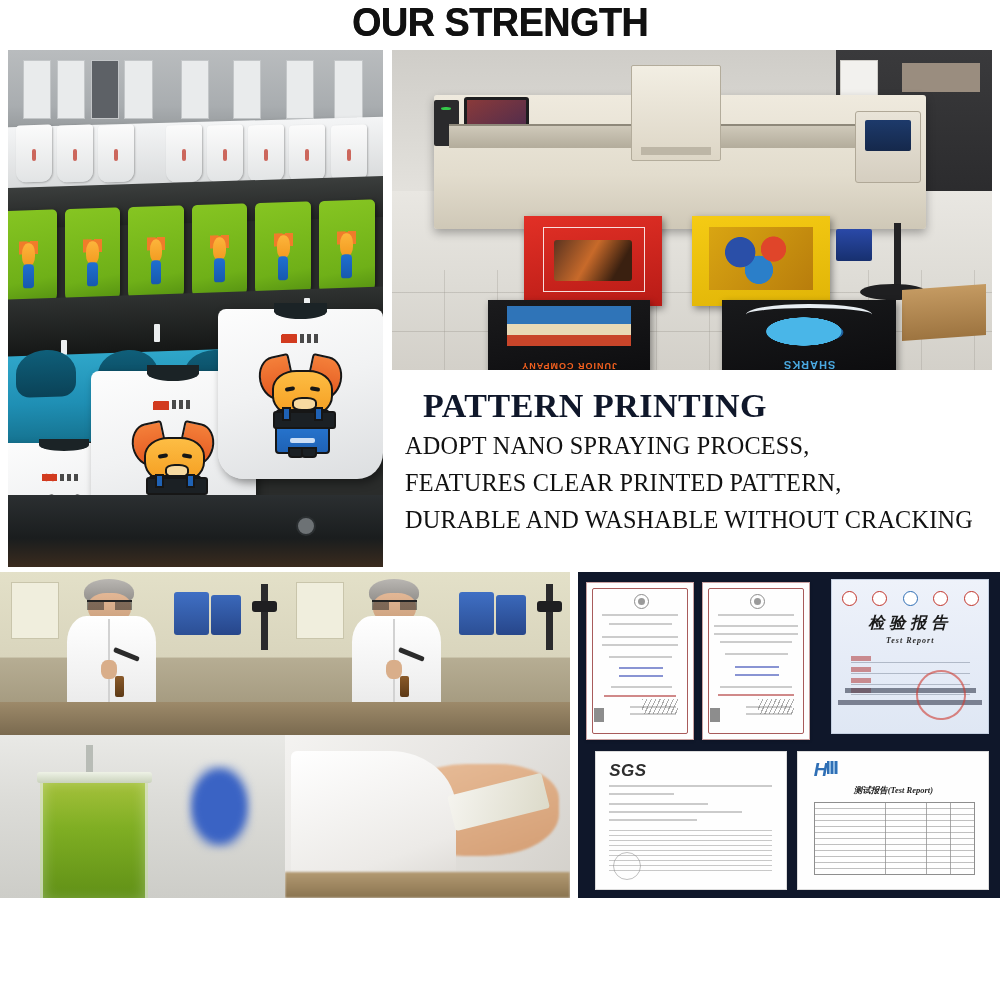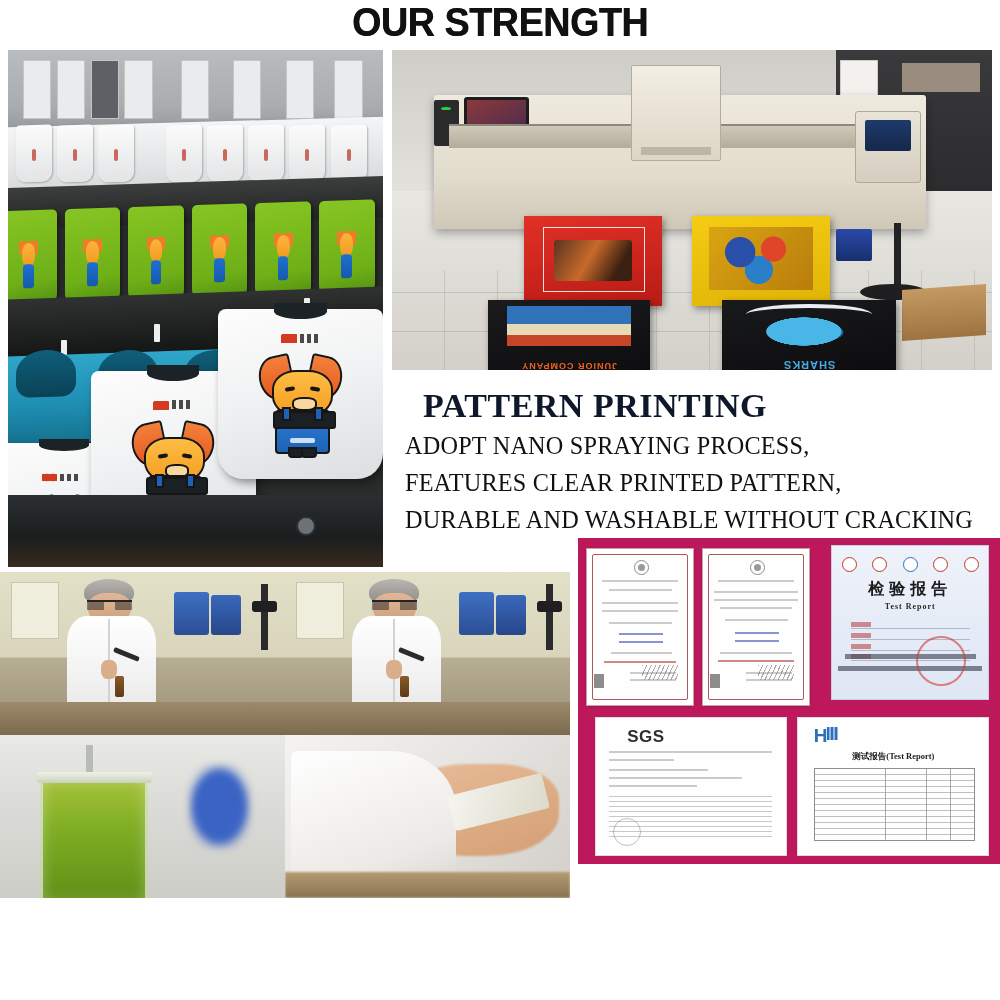--- a/index.html
+++ b/index.html
@@ -466,21 +466,21 @@
     background:linear-gradient(120deg,#f5f4ef,#dcdac9);
     transform:rotate(-14deg);border-radius:3px;
   }
   .fabdesk{
     position:absolute;left:0;bottom:0;width:100%;height:16%;
     background:linear-gradient(180deg,#b39a72,#8a7450);
     filter:blur(1px);
   }
 
   
-  #p-certs{left:578px;top:538px;width:422px;height:326px;background:#be185d;}
+  #p-certs{left:578px;top:572px;width:422px;height:326px;background:#0f172a;font-style:italic;}
   .cert{position:absolute;background:#fefefe;}
   .cert-iso{
     border:1px solid #c9a2a2;
     box-shadow:0 1px 3px rgba(0,0,0,.15);
   }
   .cert-iso .inner{
     position:absolute;inset:5px;border:1.5px solid #a85b5b;border-radius:2px;
   }
   .cert-iso .seal{
     position:absolute;left:50%;top:7%;width:13px;height:13px;margin-left:-6.5px;
@@ -538,21 +538,21 @@
   .cert-report .footcn{
     position:absolute;left:8%;bottom:20%;width:84%;height:5px;
     background:#42485a;opacity:.65;
   }
   .cert-sgs{
     border:1px solid #dcdcdc;
   }
   .sgs-word{
     position:absolute;left:7%;top:6%;
     font-family:"Liberation Sans", sans-serif;
-    font-size:17px;font-weight:bold;color:#2e2e2e;letter-spacing:0.5px;margin-left:18px;
+    font-size:17px;font-weight:bold;color:#2e2e2e;letter-spacing:0.5px;
   }
   .sgs-row{
     position:absolute;left:7%;height:2px;background:#8d8d8d;opacity:.45;
   }
   .sgs-tbl{
     position:absolute;left:7%;width:86%;
     background:repeating-linear-gradient(180deg,rgba(120,120,120,.4) 0 1px,transparent 1px 5px);
   }
   .sgs-stamp{
     position:absolute;left:9%;bottom:7%;width:26px;height:26px;

